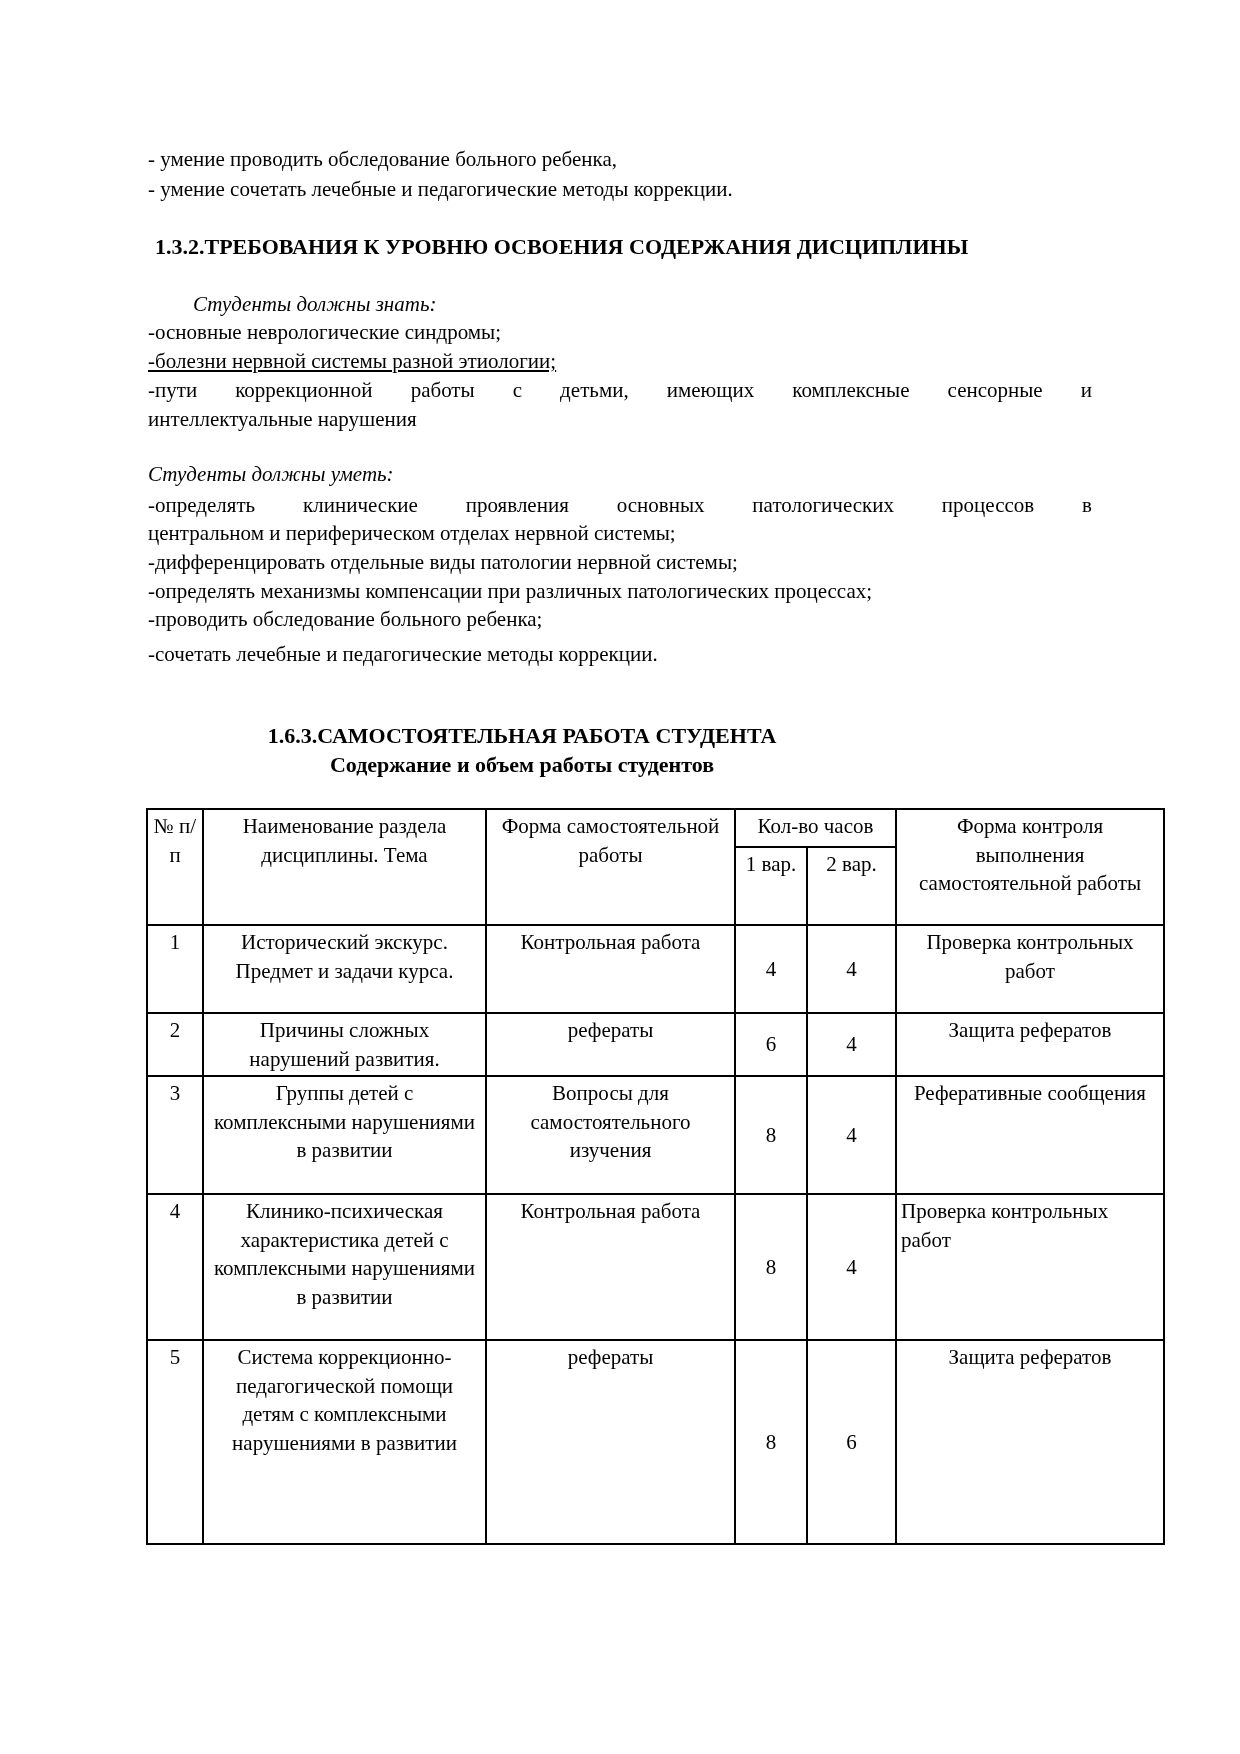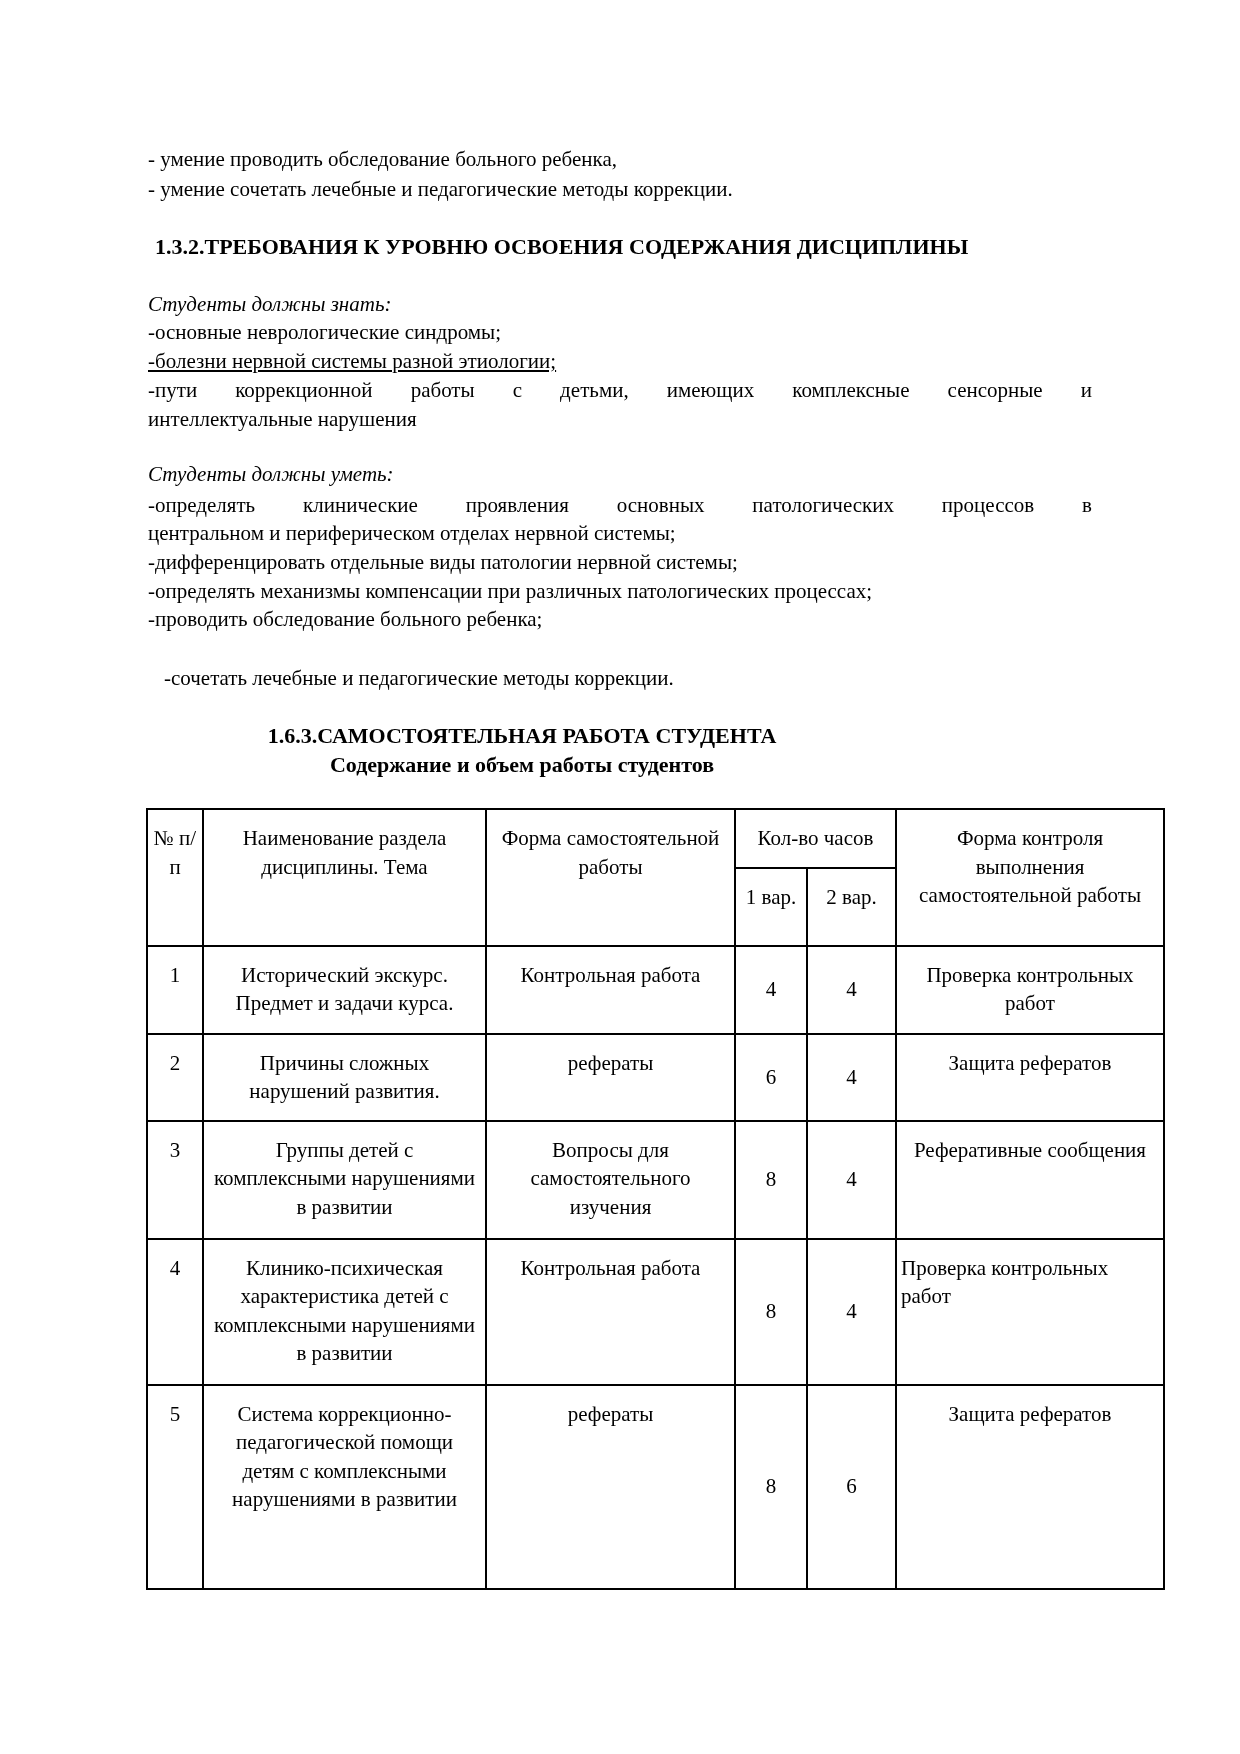--- a/index.html
+++ b/index.html
@@ -4,50 +4,50 @@
   <style>
     html, body { margin: 0; padding: 0; background: #ffffff; }
     body { width: 1240px; height: 1754px; position: relative; overflow: hidden;
       font-family: "Liberation Serif", "DejaVu Serif", serif; color: #000; font-size: 21px; }
     .line { position: absolute; left: 148px; white-space: nowrap; line-height: 28px; }
     .just { position: absolute; left: 148px; width: 944px; text-align: justify; text-align-last: justify; white-space: nowrap; line-height: 28px; }
     .italic { font-style: italic; }
     .h1 { position: absolute; left: 155px; top: 234px; font-weight: bold; font-size: 22px; white-space: nowrap; }
     .h2 { position: absolute; left: 0; width: 1044px; text-align: center; font-weight: bold; font-size: 22px; line-height: 28px; }
     table.t { position: absolute; left: 146px; top: 808px; border-collapse: collapse; table-layout: fixed; font-size: 21px; }
-    table.t td { border: 2px solid #000; padding: 14px 4px; vertical-align: top; text-align: center; line-height: 28.5px; }
+    table.t td { border: 2px solid #000; padding: 2px 4px; vertical-align: top; text-align: center; line-height: 28.5px; }
     .mid { vertical-align: middle !important; }
     .left { text-align: left !important; }
   </style>
 </head>
 <body>
 
 <div>
   <div class="line" style="top:145px;">- умение проводить обследование больного ребенка,</div>
   <div class="line" style="top:175px;">- умение сочетать лечебные и педагогические методы коррекции.</div>
 </div>
 
 <div class="h1">1.3.2.ТРЕБОВАНИЯ К УРОВНЮ ОСВОЕНИЯ СОДЕРЖАНИЯ ДИСЦИПЛИНЫ</div>
 
 <div>
-  <div class="line italic" style="top:290px;">Студенты должны знать:</div>
+  <div class="line italic" style="top:290px;margin-left:45px;">Студенты должны знать:</div>
   <div class="line" style="top:318px;">-основные неврологические синдромы;</div>
   <div class="line" style="top:347px;text-decoration:underline;">-болезни нервной системы разной этиологии;</div>
   <div class="just" style="top:376px;">-пути коррекционной работы с детьми, имеющих комплексные сенсорные и</div>
   <div class="line" style="top:405px;">интеллектуальные нарушения</div>
 </div>
 
 <div>
   <div class="line italic" style="top:460px;">Студенты должны уметь:</div>
   <div class="just" style="top:491px;">-определять клинические проявления основных патологических процессов в</div>
   <div class="line" style="top:519px;">центральном и периферическом отделах нервной системы;</div>
   <div class="line" style="top:548px;">-дифференцировать отдельные виды патологии нервной системы;</div>
   <div class="line" style="top:577px;">-определять механизмы компенсации при различных патологических процессах;</div>
   <div class="line" style="top:605px;text-align:right;">-проводить обследование больного ребенка;</div>
-  <div class="line" style="top:664px;margin-left:16px;">-сочетать лечебные и педагогические методы коррекции.</div>
+  <div class="line" style="top:640px;">-сочетать лечебные и педагогические методы коррекции.</div>
 </div>
 
 <div class="h2" style="top:722px;">1.6.3.САМОСТОЯТЕЛЬНАЯ РАБОТА СТУДЕНТА</div>
 <div class="h2" style="top:751px;">Содержание и объем работы студентов</div>
 
 <table class="t">
   <colgroup>
     <col style="width:56px">
       <col style="width:283px">
       <col style="width:249px">

